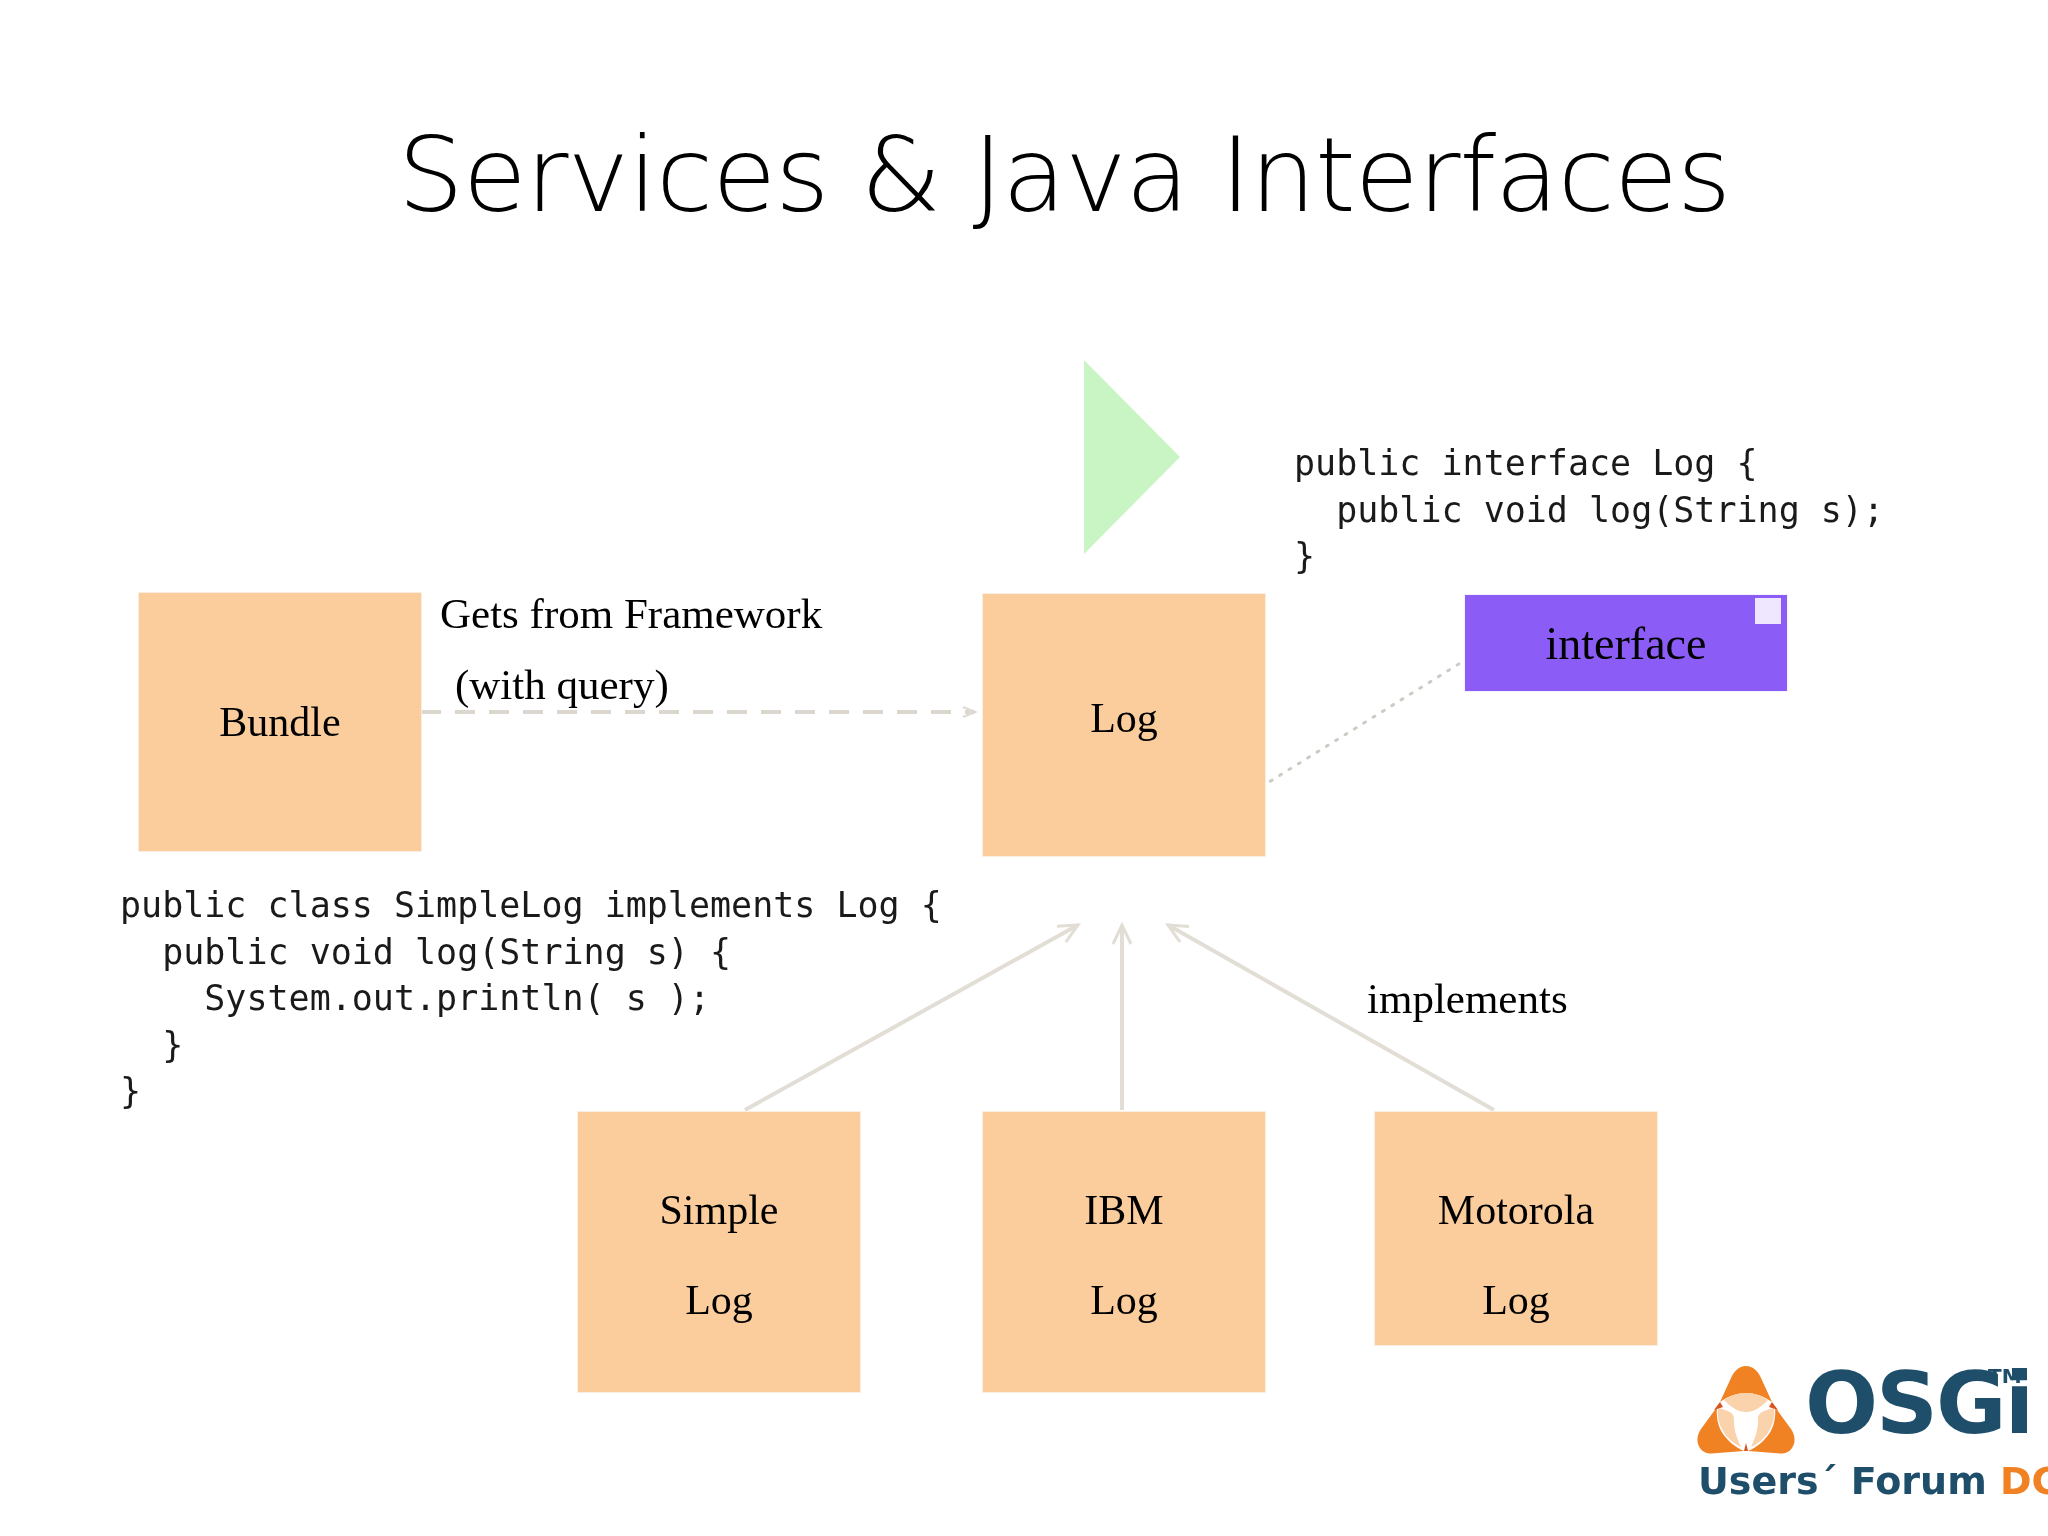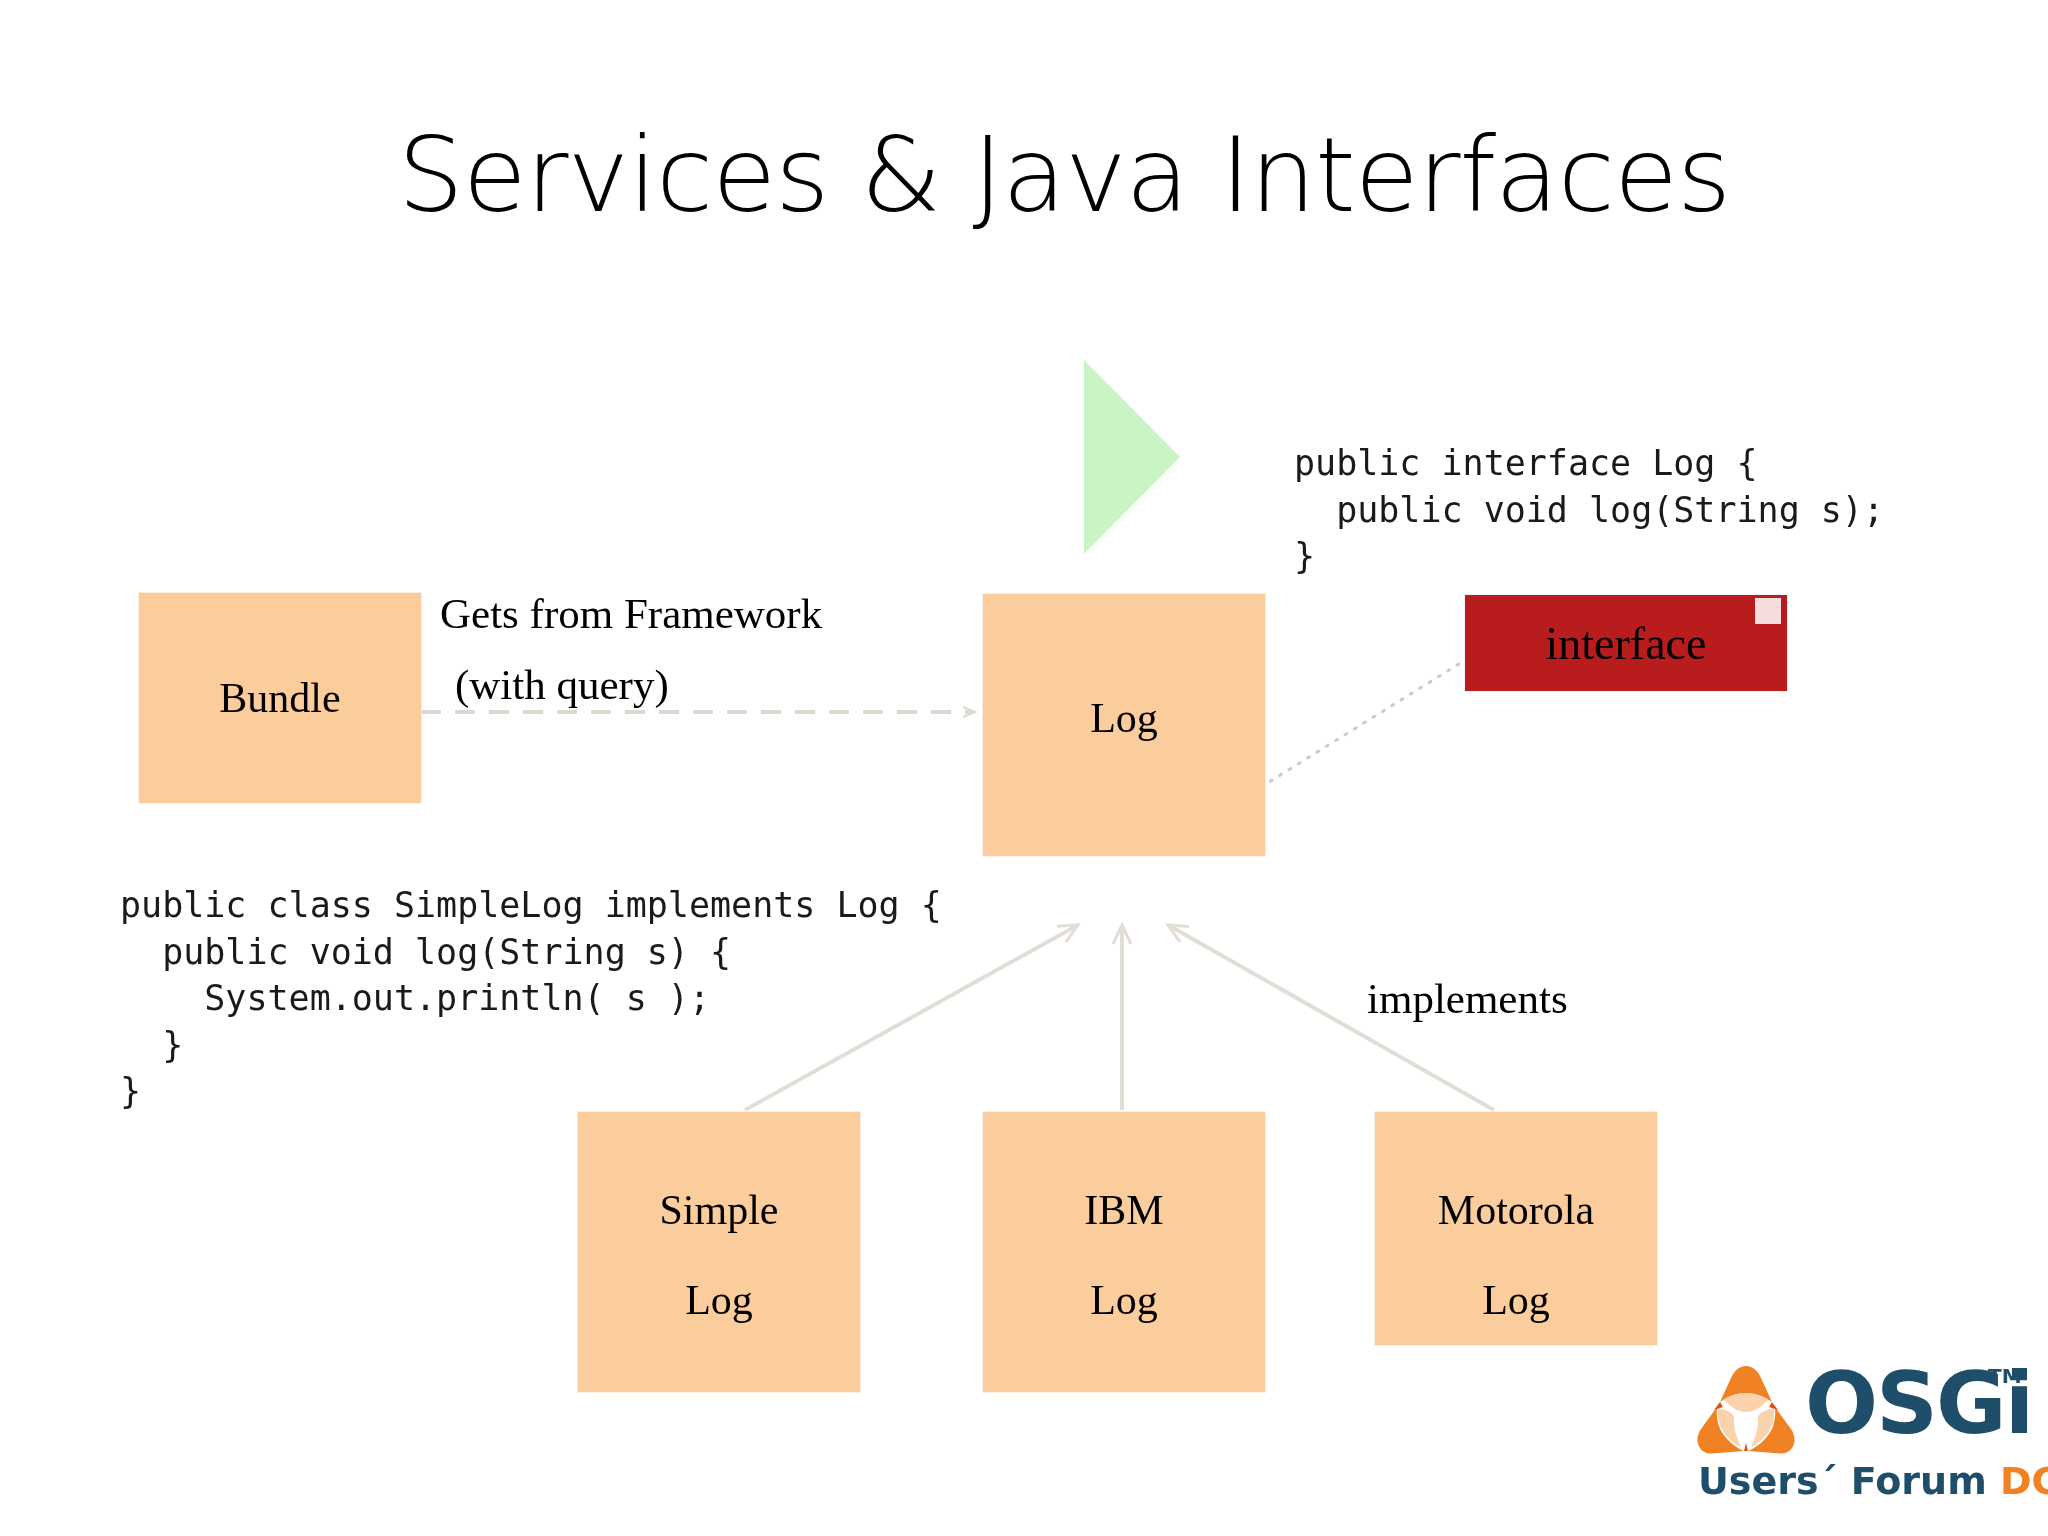--- a/index.html
+++ b/index.html
@@ -49,34 +49,34 @@
     justify-content: center;
     color: #000000;
     font-family: "Liberation Serif", serif;
     font-size: 42px;
     line-height: 1.35;
     box-shadow: 0 0 0 1px rgba(250,236,222,0.9);
   }
   .box .ln { display: block; }
   .box .ln + .ln { margin-top: 33px; }
 
-  #box-bundle { left: 139px;  top: 593px;  width: 282px;  height: 210px; text-align: right; }
+  #box-bundle { left: 139px;  top: 593px;  width: 282px;  height: 258px; text-align: right; }
   #box-log    { left: 983px;  top: 594px;  width: 282px;  height: 262px;
                 align-items: center; justify-content: flex-start; padding-top: 96px; }
   #box-simple { left: 578px;  top: 1112px; width: 282px;  height: 280px;
                 justify-content: flex-start; padding-top: 70px; }
   #box-ibm    { left: 983px;  top: 1112px; width: 282px;  height: 280px;
                 justify-content: flex-start; padding-top: 70px; }
   #box-moto   { left: 1375px; top: 1112px; width: 282px;  height: 233px;
                 justify-content: flex-start; padding-top: 70px; }
 
   #box-interface {
     position: absolute;
     left: 1465px; top: 595px; width: 322px; height: 96px;
-    background: #b91c1c;
+    background: #8b5cf6;
     display: flex;
     align-items: center;
     justify-content: center;
     font-family: "Liberation Serif", serif;
     font-size: 46px;
     color: #000000;
     box-shadow: 0 0 0 1px rgba(240,243,248,0.9);
   }
   #interface-notch {
     position: absolute;

